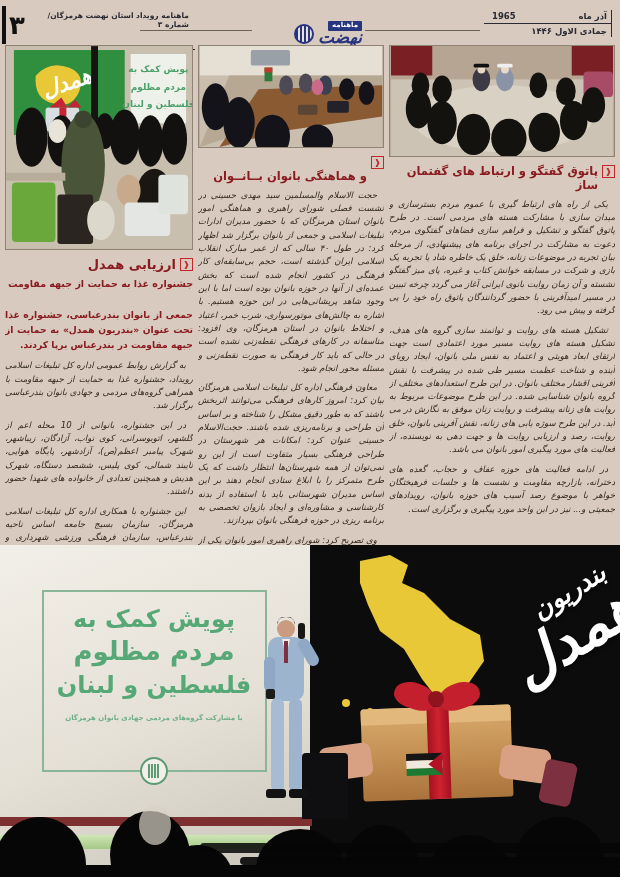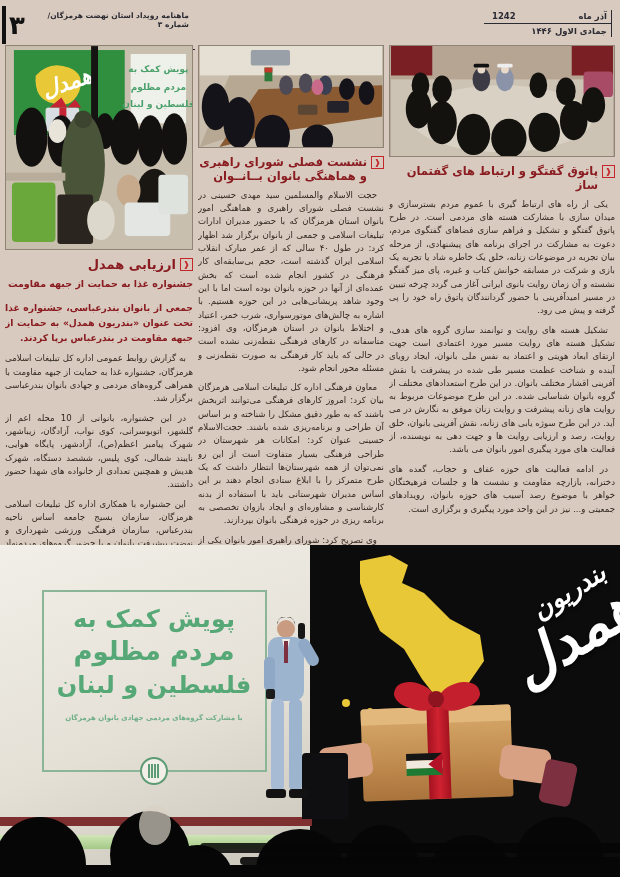--- a/index.html
+++ b/index.html
@@ -41,23 +41,23 @@
   .col-mid { width:186px; }
   .col-left { width:188px; }
   .photo { width:100%; display:block; background:#b9ab9c; border:1px solid #8f8376; }
   .headline { display:flex; align-items:flex-start; gap:4px; color:#8a1c21; font-weight:bold; margin:7px 0 5px; line-height:1.25; }
   .bracket-icon { flex:0 0 auto; width:13px; height:13px; border:1.6px solid #c3262b; display:inline-flex;
     align-items:center; justify-content:center; margin-top:1px; }
   .bracket-glyph { color:#c3262b; font-size:8px; line-height:1; transform:scaleX(-1); }
   .h-right { font-size:11.5px; }
   .h-mid { font-size:11.5px; }
   .h-left { font-size:13px; }
-  .body-txt { color:#32281f; font-size:8.6px; line-height:1.55; text-align:justify; }
+  .body-txt { color:#32281f; font-size:8.6px; line-height:1.55; text-align:justify;font-style:italic; }
   .body-txt p { margin-bottom:6px; text-indent:7px; }
-  .subhead { color:#8a1c21; font-size:9.5px; font-weight:bold; margin:2px 0 12px; }
+  .subhead { color:#8a1c21; font-size:9.5px; font-weight:bold; margin:2px 0 19px; }
   .lead { color:#8a1c21; font-size:9.2px; font-weight:bold; line-height:1.6; text-align:justify; margin-bottom:7px; }
 
   
   .bottom-photo { position:absolute; top:545px; right:0; left:0; height:332px; overflow:hidden; background:#0c0c0c; }
   .bp-green { position:absolute; top:0; right:310px; left:0; bottom:0;
     background:radial-gradient(circle at 55% 35%, #2f9040 0%, #227a33 45%, #135423 80%, #0b3a17 100%); }
   .bp-white { position:absolute; top:0; left:0; width:310px; bottom:0;
     background:linear-gradient(160deg,#f2efe8 0%, #e4e0d6 55%, #c9c4b8 100%); }
   .bp-map { position:absolute; top:8px; right:130px; width:190px; height:170px; }
   .bp-callig { position:absolute; top:8px; right:18px; transform:rotate(-32deg); transform-origin:top right;
@@ -105,25 +105,37 @@
 </style>
 </head>
 <body>
 
 <div class="page">
 
   <div class="hdr">
     <div class="hdr-dates">
       <div class="row1">
         <span>آذر ماه</span>
-        <span>1242</span>
+        <span>1965</span>
       </div>
       <div class="row2">جمادی الاول ۱۴۴۶</div>
     </div>
 
+    <div class="hdr-center">
+      <div class="hdr-line l1"></div>
+      <div class="hdr-line l2"></div>
+      <div class="logo-wrap">
+        <div class="logo-txt">
+          <span class="logo-monthly">ماهنامه</span>
+          <span class="logo-name">نهضت</span>
+          <span class="logo-region">هرمزگان</span>
+        </div>
+        <div class="logo-emblem"></div>
+      </div>
+    </div>
 
     <div class="hdr-issue">
       <div class="row1">ماهنامه رویداد استان نهضت هرمزگان/ شماره ۳</div>
       <div class="row2">نشریه داخلی اداره کل تبلیغات اسلامی هرمزگان</div>
     </div>
     <div class="hdr-pagenum">۳</div>
   </div>
 
   <div class="main">
 
@@ -192,21 +204,21 @@
         <rect x="66" y="22" width="8" height="14" fill="#2f7a3a"></rect>
         <rect x="66" y="22" width="8" height="5" fill="#c0392b"></rect>
         <rect x="130" y="56" width="22" height="12" rx="2" fill="#23222b"></rect>
         <rect x="100" y="60" width="20" height="10" rx="2" fill="#5a4632"></rect>
       </svg>
       <div class="headline h-mid">
         <span class="bracket-icon">
             <span class="bracket-glyph">❱</span>
           </span>
         <span>
-          <span>نشست فصلی شورای راهبری</span><br>
+          <br>
           <span>و هماهنگی بانوان بــانــوان</span>
         </span>
       </div>
       <div class="body-txt">
         <p>حجت الاسلام والمسلمین سید مهدی حسینی در نشست فصلی شورای راهبری و هماهنگی امور بانوان استان هرمزگان که با حضور مدیران ادارات تبلیغات اسلامی و جمعی از بانوان برگزار شد اظهار کرد: در طول ۴۰ سالی که از عمر مبارک انقلاب اسلامی ایران گذشته است، حجم بی‌سابقه‌ای کار فرهنگی در کشور انجام شده است که بخش عمده‌ای از آنها در حوزه بانوان بوده است اما با این وجود شاهد پریشانی‌هایی در این حوزه هستیم. با اشاره به چالش‌های موتورسواری، شرب خمر، اعتیاد و اختلاط بانوان در استان هرمزگان، وی افزود: متاسفانه در کارهای فرهنگی نقطه‌زنی نشده است در حالی که باید کار فرهنگی به صورت نقطه‌زنی و مسئله محور انجام شود.</p>
         <p>معاون فرهنگی اداره کل تبلیغات اسلامی هرمزگان بیان کرد: امروز کارهای فرهنگی می‌توانند اثربخش باشند که به طور دقیق مشکل را شناخته و بر اساس آن طراحی و برنامه‌ریزی شده باشند. حجت‌الاسلام حسینی عنوان کرد: امکانات هر شهرستان در طراحی فرهنگی بسیار متفاوت است از این رو نمی‌توان از همه شهرستان‌ها انتظار داشت که یک طرح متمرکز را با ابلاغ ستادی انجام دهند بر این اساس مدیران شهرستانی باید با استفاده از بدنه کارشناسی و مشاوره‌ای و ایجاد بازوان تخصصی به برنامه ریزی در حوزه فرهنگی بانوان بپردازند.</p>
         <p>وی تصریح کرد: شورای راهبری امور بانوان یکی از بازوهای اصلی مدیران تبلیغات اسلامی در شهرستان‌ها است که باید با شناخت دقیق در طراحی برنامه‌های فرهنگی اقدام کنند.</p>
       </div>
     </div>
 
@@ -246,21 +258,21 @@
       </svg>
       <div class="headline h-left">
         <span class="bracket-icon">
             <span class="bracket-glyph">❱</span>
           </span>
         <span>ارزیابی همدل</span>
       </div>
       <div class="subhead">جشنواره غذا به حمایت از جبهه مقاومت</div>
       <div class="lead">جمعی از بانوان بندرعباسی، جشنواره غذا تحت عنوان «بندریون همدل» به حمایت از جبهه مقاومت در بندرعباس برپا کردند.</div>
       <div class="body-txt">
-        <p>به گزارش روابط عمومی اداره کل تبلیغات اسلامی هرمزگان، جشنواره غذا به حمایت از جبهه مقاومت با همراهی گروه‌های مردمی و جهادی بانوان بندرعباسی برگزار شد.</p>
+        <p>به گزارش روابط عمومی اداره کل تبلیغات اسلامی رویداد، جشنواره غذا به حمایت از جبهه مقاومت با همراهی گروه‌های مردمی و جهادی بانوان بندرعباسی برگزار شد.</p>
         <p>در این جشنواره، بانوانی از 10 محله اعم از گلشهر، اتوبوسرانی، کوی نواب، آزادگان، زیباشهر، شهرک پیامبر اعظم(ص)، آزادشهر، پایگاه هوایی، نایبند شمالی، کوی پلیس، ششصد دستگاه، شهرک هدیش و همچنین تعدادی از خانواده های شهدا حضور داشتند.</p>
         <p>این جشنواره با همکاری اداره کل تبلیغات اسلامی هرمزگان، سازمان بسیج جامعه اساس ناحیه بندرعباس، سازمان فرهنگی ورزشی شهرداری و نهضت پیشرفت بانوان و با حضور گروه‌های مردم‌نهاد و جهادی بانوان در شهر بندرعباس برگزار شد.</p>
       </div>
     </div>
   </div>
 
   <div class="bottom-photo">
     <div class="bp-green"></div>
     <div class="bp-white"></div>
 

